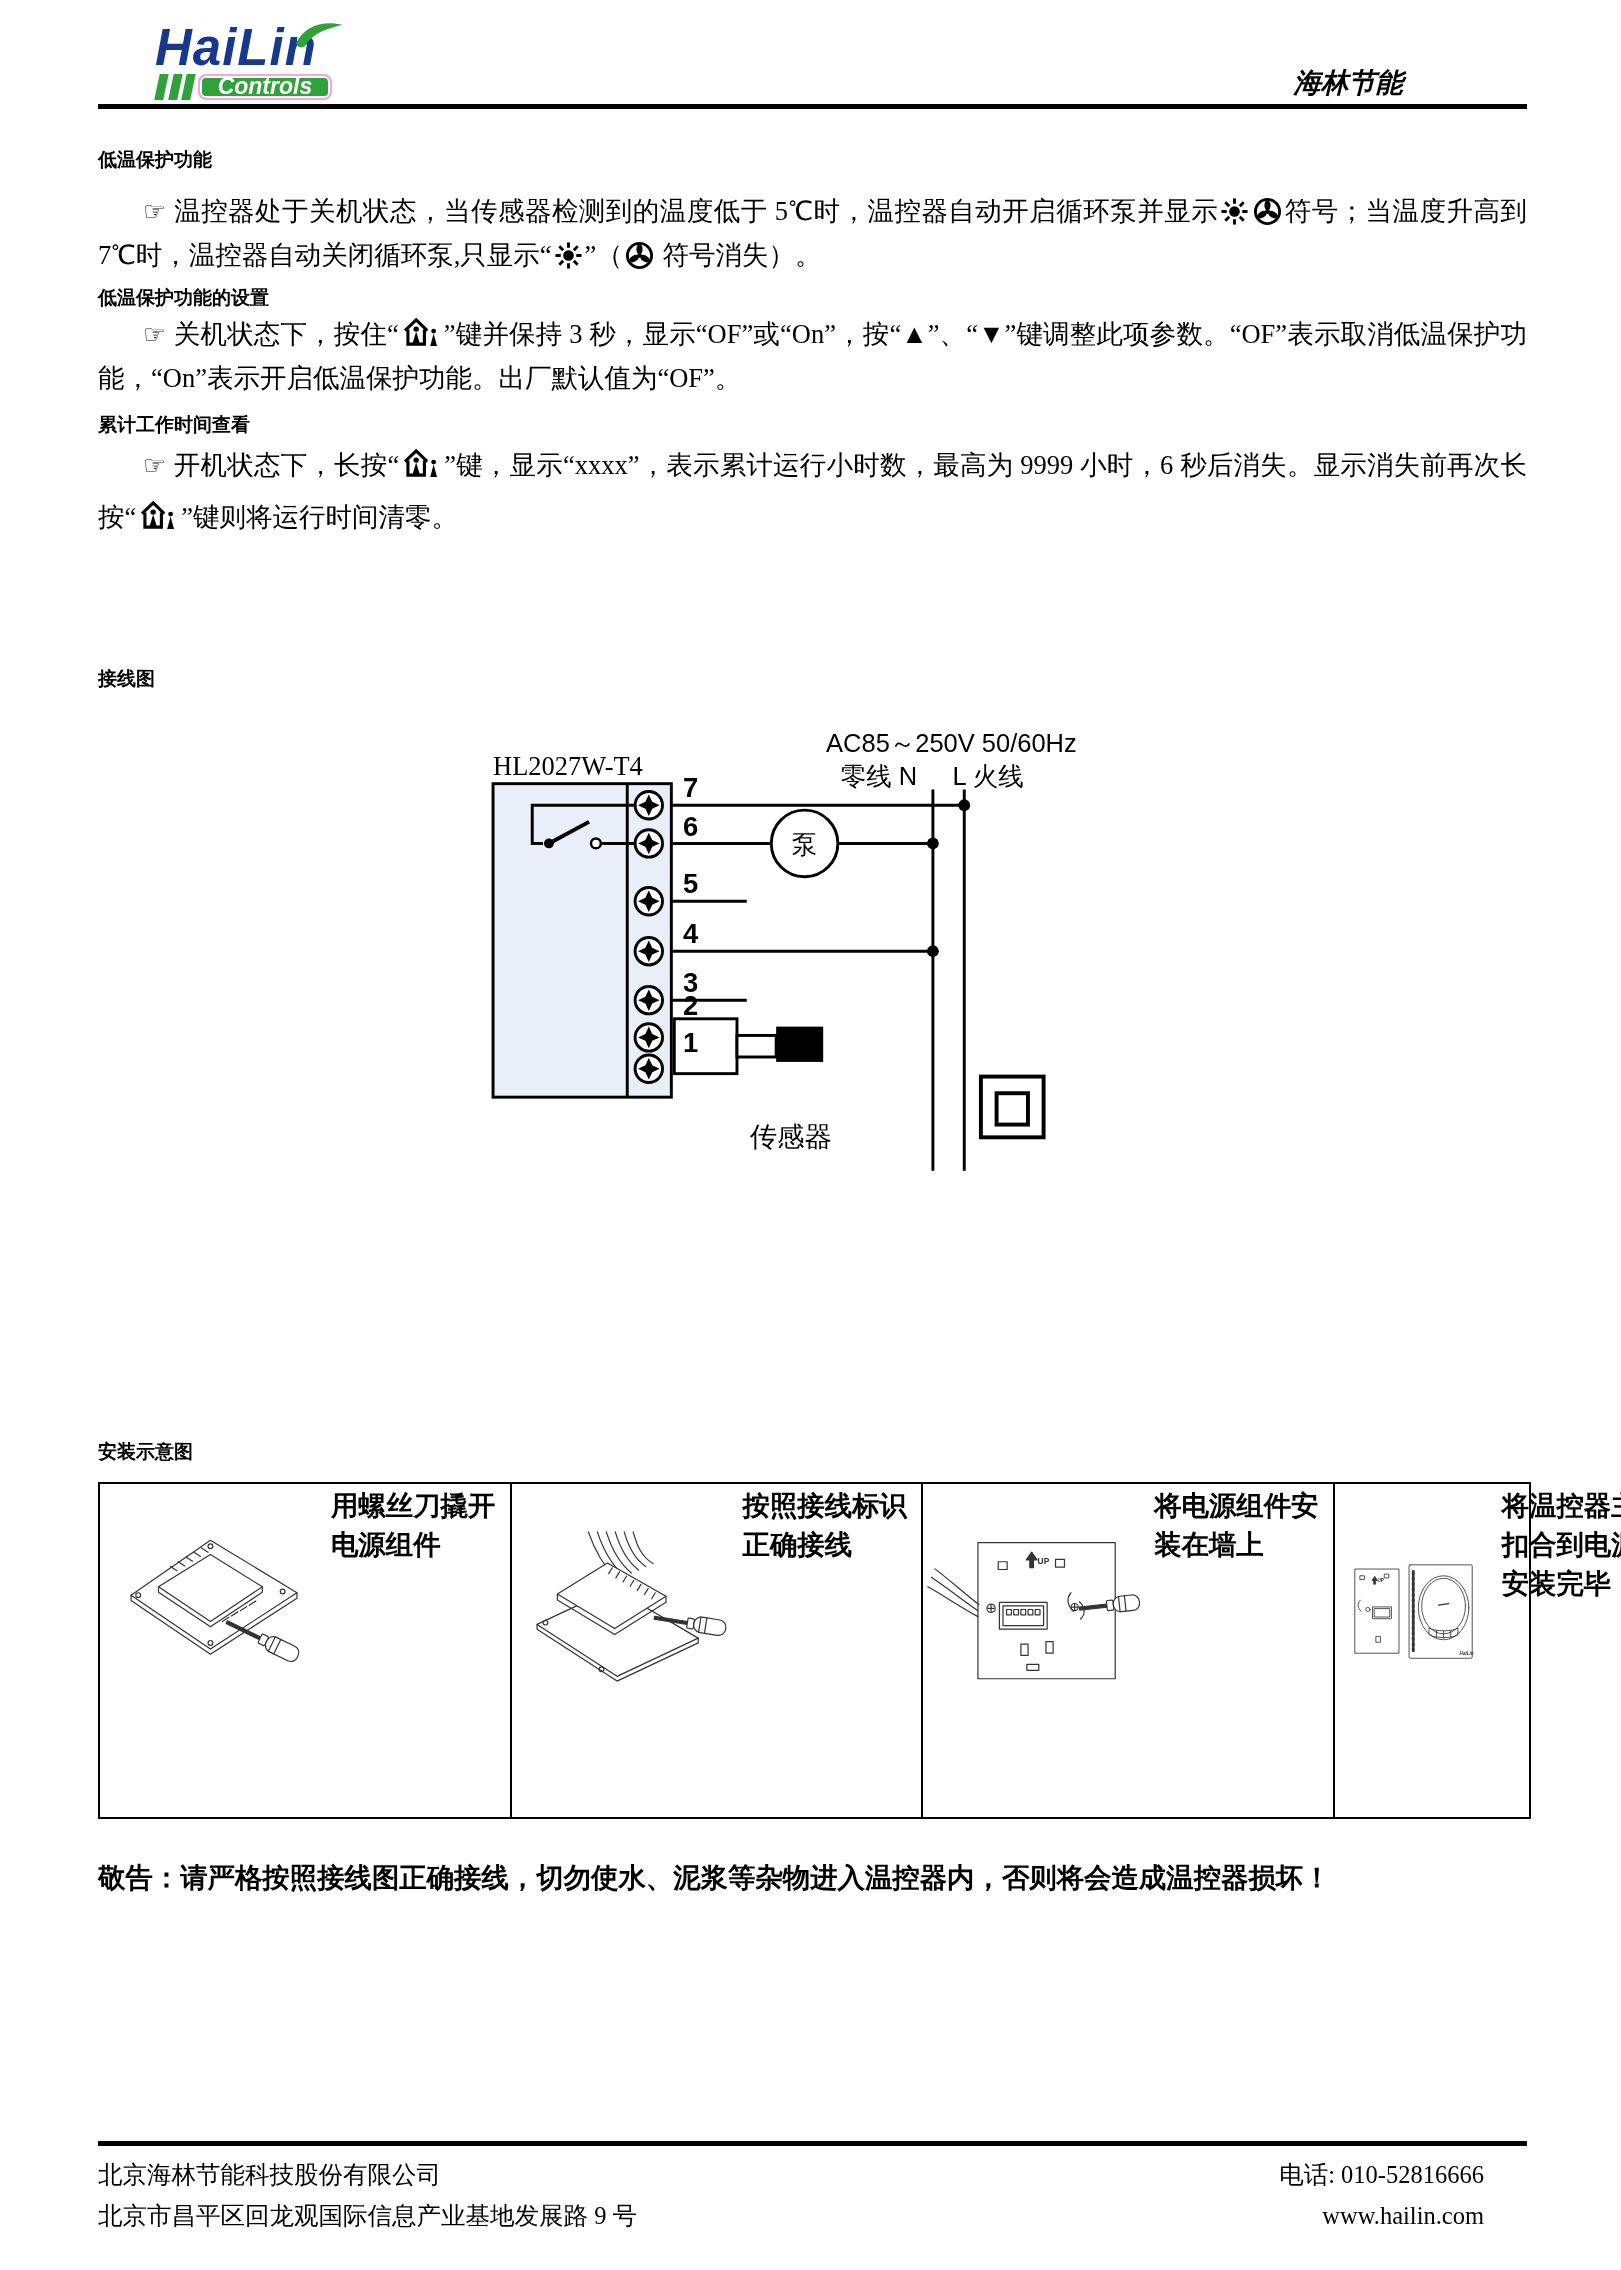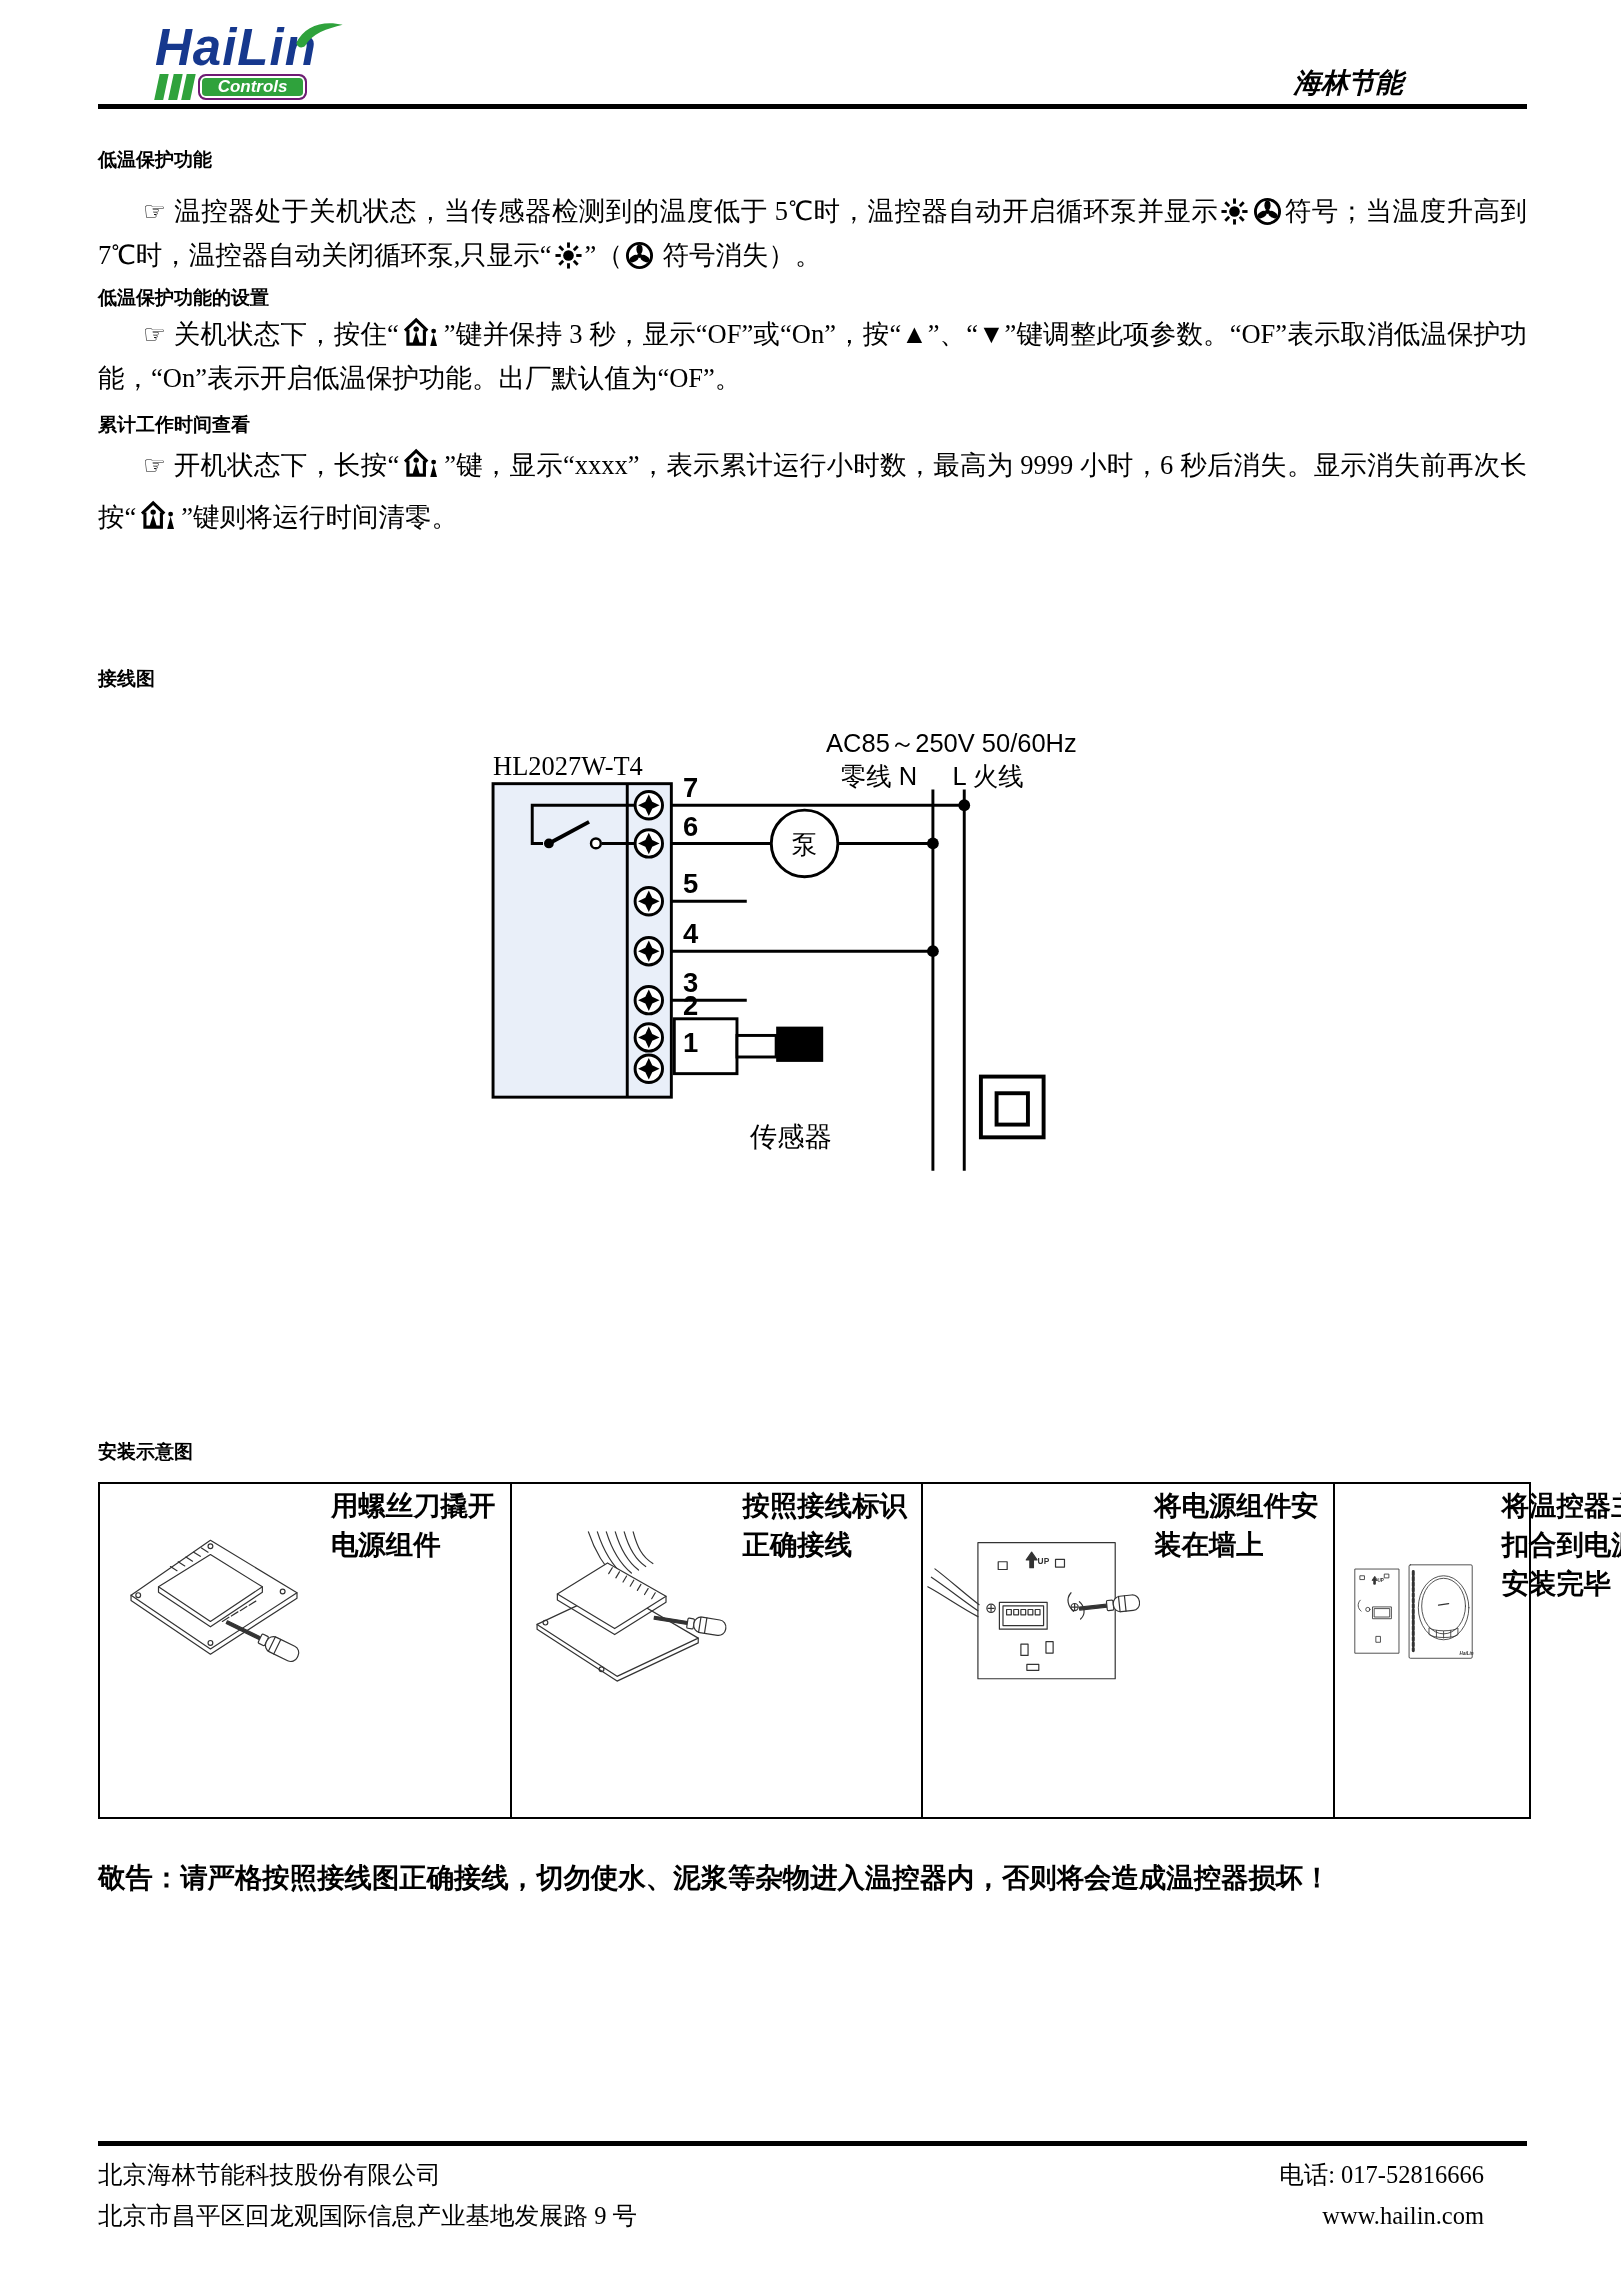--- a/index.html
+++ b/index.html
@@ -5,23 +5,23 @@
   html,body{margin:0;padding:0;background:#888;}
   .page{position:relative;width:1621px;height:2270px;background:#ffffff;margin:0 auto;
         font-family:"Liberation Serif",serif;color:#000;overflow:hidden;}
 
   
   .logo-word{position:absolute;left:155px;top:17.6px;font-family:"Liberation Sans",sans-serif;
              font-weight:bold;font-style:italic;font-size:51px;letter-spacing:1px;color:#16388e;}
   .leaf{position:absolute;left:294px;top:19.6px;}
   .logo-sub{position:absolute;left:157px;top:74px;height:25.5px;display:flex;align-items:center;}
   .gbar{display:inline-block;width:8.8px;height:25.5px;background:#2fa23c;margin-right:4.9px;transform:skewX(-12deg);}
-  .controls-pill{display:inline-block;background:#2fa23c;color:#fff;border:2px solid #701a75;border-radius:7.8px;
+  .controls-pill{display:inline-block;background:#2fa23c;color:#fff;border:2px solid #f9a8d4;border-radius:7.8px;
                  box-shadow:inset 0 0 0 2px #fff;padding:1px 17.6px;font-family:"Liberation Sans",sans-serif;
-                 font-weight:bold;font-style:italic;font-size:17px;line-height:19.6px;}
+                 font-weight:bold;font-style:italic;font-size:23px;line-height:19.6px;}
   .brand-right{position:absolute;right:218px;top:65px;font-size:27.4px;font-weight:bold;font-style:italic;}
   .header-rule{position:absolute;left:98px;top:104px;width:1429px;height:4.9px;background:#000;}
 
   
   .sec-title{position:absolute;left:98px;font-family:"Liberation Sans",sans-serif;
              font-weight:bold;font-size:19px;}
   .para{position:absolute;left:98px;width:1429px;font-size:26.5px;line-height:44px;
         text-align:justify;text-indent:45px;}
   .para.wide{line-height:52px;}
   .hand{font-family:"DejaVu Sans",sans-serif;font-size:25.5px;padding-right:7.8px;}
@@ -347,19 +347,19 @@
 
   <div class="warning">敬告：请严格按照接线图正确接线，切勿使水、泥浆等杂物进入温控器内，否则将会造成温控器损坏！</div>
 
   <div class="footer-rule"></div>
   <div class="footer">
     <div class="f-left">
       <div>北京海林节能科技股份有限公司</div>
       <div>北京市昌平区回龙观国际信息产业基地发展路 9 号</div>
     </div>
     <div class="f-right">
-      <div>电话: 017-52816666</div>
+      <div>电话: 010-52816666</div>
       <div>www.hailin.com</div>
     </div>
   </div>
 
 </div>
 
 
 </body></html>

